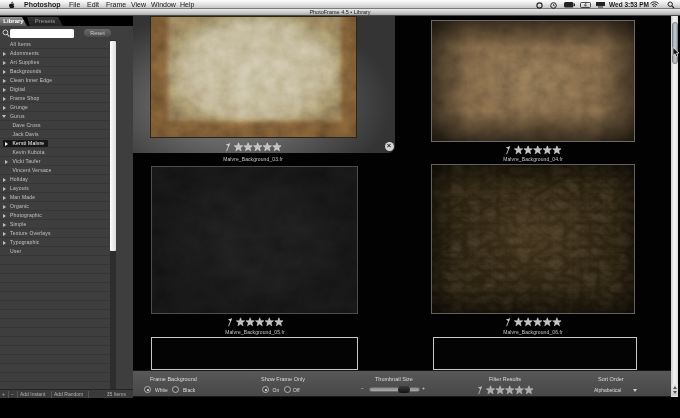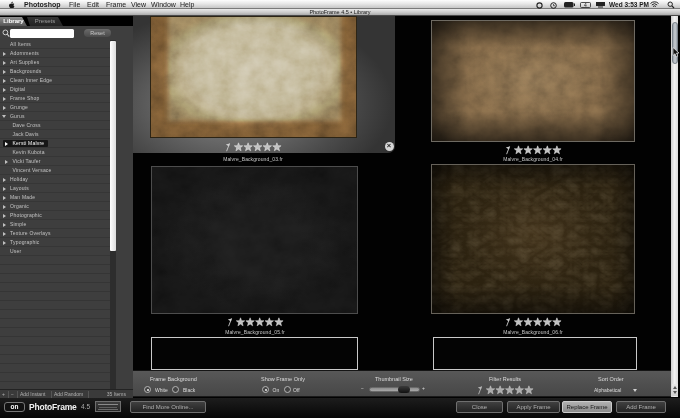--- a/index.html
+++ b/index.html
@@ -304,36 +304,20 @@
     <span style="left:11px">−</span>
         <i style="left:17px"></i>
     <span style="left:20px">Add Instant</span>
         <i style="left:51px"></i>
     <span style="left:54px">Add Random</span>
         <i style="left:88px"></i>
     <span style="right:7px">35 Items</span>
   </div>
 </div>
 
-<div id="botbar" class="ab">
-  <div class="ab" style="left:4px;top:3.5px;width:21px;height:10px;background:#111;border:1px solid #777;border-radius:3px;color:#fff;font-weight:bold;font-size:6.5px;text-align:center;line-height:8.5px">on</div>
-  <span class="ab" style="left:29px;top:3.5px;color:#f2f2f2;font-weight:bold;font-size:8.5px;letter-spacing:-0.2px">PhotoFrame</span>
-  <span class="ab" style="left:81px;top:5px;color:#aaa;font-size:6.5px">4.5</span>
-  <div class="ab" style="left:95px;top:3px;width:26px;height:11px;background:linear-gradient(#3e3e3e,#262626);border:1px solid #6f6f6f;overflow:hidden">
-        <div style="margin:1.5px 2px 0;height:1.5px;background:#8a8a8a"></div>
-        <div style="margin:1.5px 3px 0;height:1px;background:#5e5e5e"></div>
-        <div style="margin:1.5px 2px 0;height:1px;background:#6a6a6a"></div>
-        <div style="margin:1.5px 4px 0;height:1px;background:#555"></div>
-      </div>
-  <div class="bbtn" style="left:130px;width:76px">Find More Online...</div>
-  <div class="bbtn" style="left:456px;width:47px">Close</div>
-  <div class="bbtn" style="left:507px;width:53px">Apply Frame</div>
-  <div class="bbtn" style="left:562px;width:50px;background:linear-gradient(#b0b0b0,#8a8a8a);color:#1a1a1a;border-color:#ccc">Replace Frame</div>
-  <div class="bbtn" style="left:616px;width:50px">Add Frame</div>
-</div>
 
 <svg width="0" height="0" style="position:absolute">
 <defs>
 <filter id="noisA" x="0" y="0" width="100%" height="100%">
           <feTurbulence type="fractalNoise" baseFrequency="0.06 0.07" numOctaves="4" seed="7"></feTurbulence>
           <feColorMatrix type="saturate" values="0"></feColorMatrix>
           <feComponentTransfer>
             <feFuncA type="linear" slope="0" intercept="1"></feFuncA>
           </feComponentTransfer>
         </filter>

